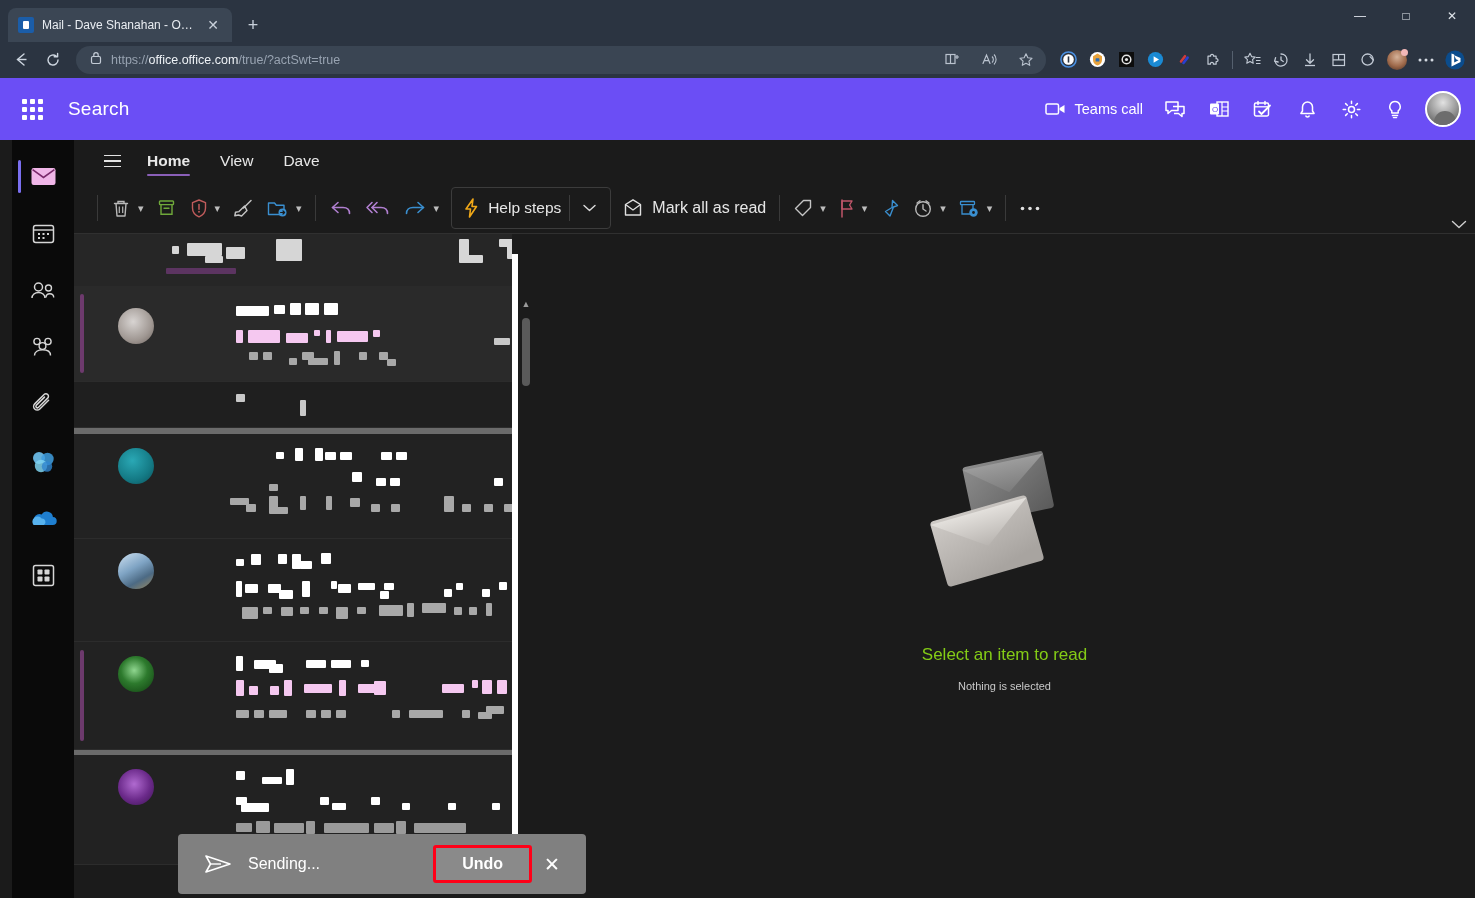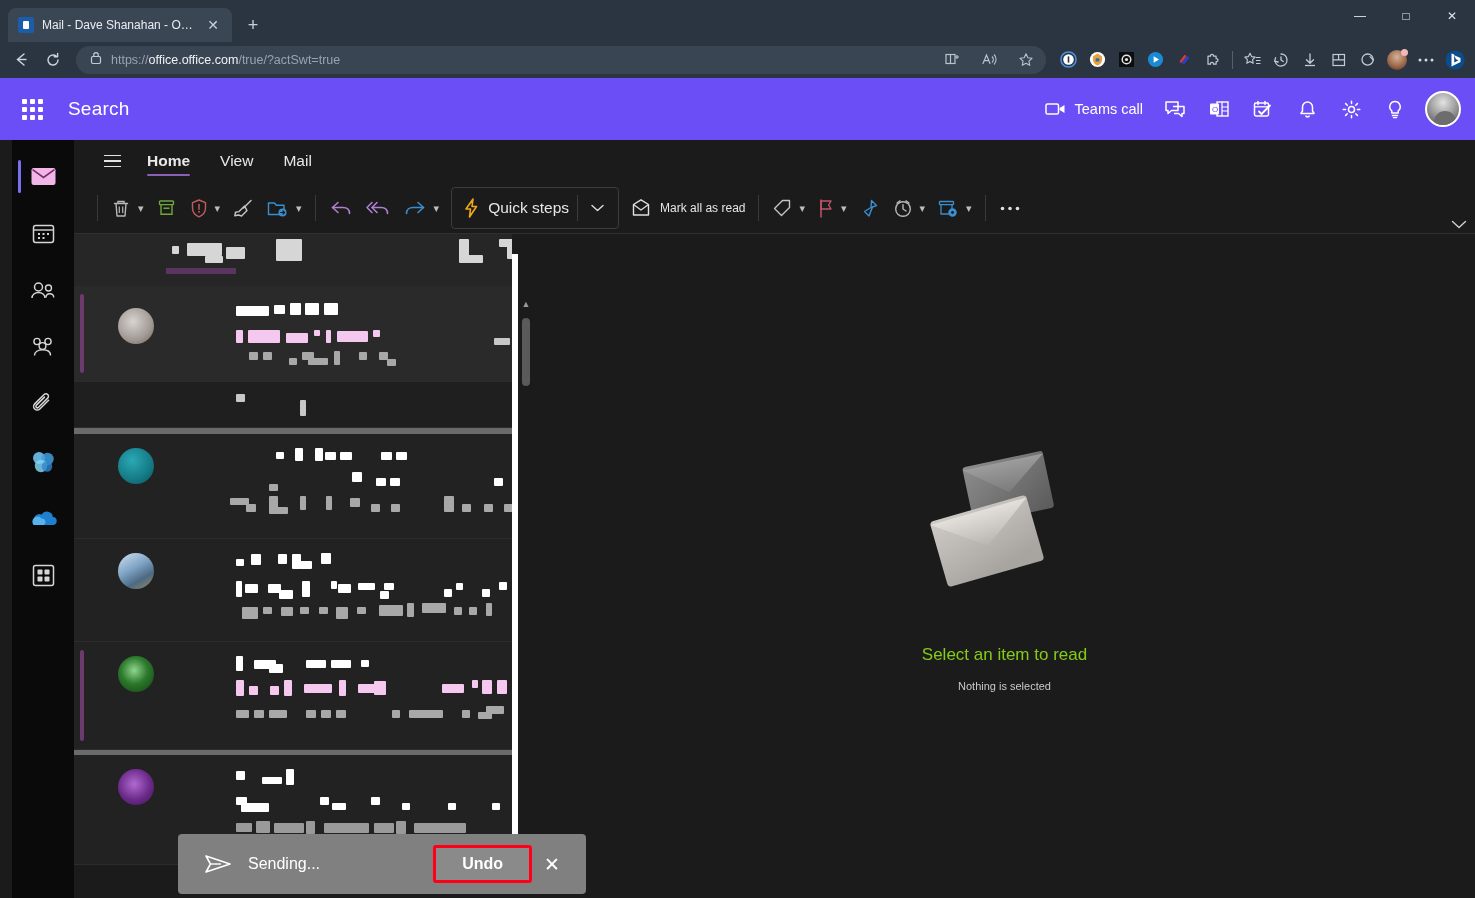--- a/index.html
+++ b/index.html
@@ -448,21 +448,21 @@
     <div class="main">
 
       <div class="ribbon-tabs">
         <div class="hamb">
             <i></i>
             <i></i>
             <i></i>
           </div>
         <div class="rtab active">Home</div>
         <div class="rtab">View</div>
-        <div class="rtab">Mail</div>
+        <div class="rtab">Dave</div>
       </div>
 
       <div class="toolbar">
 
         <span class="tsep"></span>
 
         <div class="tbtn">
           <svg width="20" height="21" viewBox="0 0 20 21">
               <path d="M3.5 5.5 H16.5 M7 5.5 V3.5 H13 V5.5" stroke="#b8b8b8" stroke-width="1.4" fill="none" stroke-linecap="round"></path>
               <path d="M5 5.5 L6 18 H14 L15 5.5" stroke="#b8b8b8" stroke-width="1.4" fill="none" stroke-linejoin="round"></path>
@@ -521,36 +521,36 @@
               <path d="M20.5 9.5 H10c-4 0-6.5 2.3-6.5 6" stroke="#3a8fd0" stroke-width="1.6" fill="none" stroke-linecap="round"></path>
             </svg>
           <span class="cv">▾</span>
         </div>
 
         <div class="group-box">
           <div class="tbtn">
             <svg width="19" height="22" viewBox="0 0 19 22">
                 <path d="M11 2 L4 12 H8.5 L7.5 20 L14.5 9.5 H10z" stroke="#f0a818" stroke-width="1.6" fill="none" stroke-linejoin="round"></path>
               </svg>
-            <span style="font-size:15.5px">Quick steps</span>
+            <span style="font-size:15.5px">Help steps</span>
           </div>
           <span style="width:1px;height:26px;background:#3c3c3c;margin:0 2px"></span>
           <div class="tbtn">
             <svg width="13" height="8" viewBox="0 0 13 8">
                 <path d="M1 1.5 L6.5 6.5 L12 1.5" stroke="#ddd" stroke-width="1.4" fill="none" stroke-linecap="round" stroke-linejoin="round"></path>
               </svg>
           </div>
         </div>
 
         <div class="tbtn">
           <svg width="22" height="20" viewBox="0 0 22 20">
               <path d="M2.5 6.5 L10 1.8 L17.5 6.5 V17 H2.5z" stroke="#e0e0e0" stroke-width="1.4" fill="none" stroke-linejoin="round"></path>
               <path d="M2.5 6.5 L10 12 L17.5 6.5" stroke="#e0e0e0" stroke-width="1.3" fill="none"></path>
             </svg>
-          <span style="font-size:12px">Mark all as read</span>
+          <span style="font-size:16px">Mark all as read</span>
         </div>
 
         <span class="tsep"></span>
 
         <div class="tbtn">
           <svg width="20" height="20" viewBox="0 0 20 20">
               <path d="M10.5 2.5 H17.5 V9.5 L9.5 17.5 L2.5 10.5z" stroke="#c4c4c4" stroke-width="1.4" fill="none" stroke-linejoin="round"></path>
             </svg>
           <span class="cv">▾</span>
         </div>

